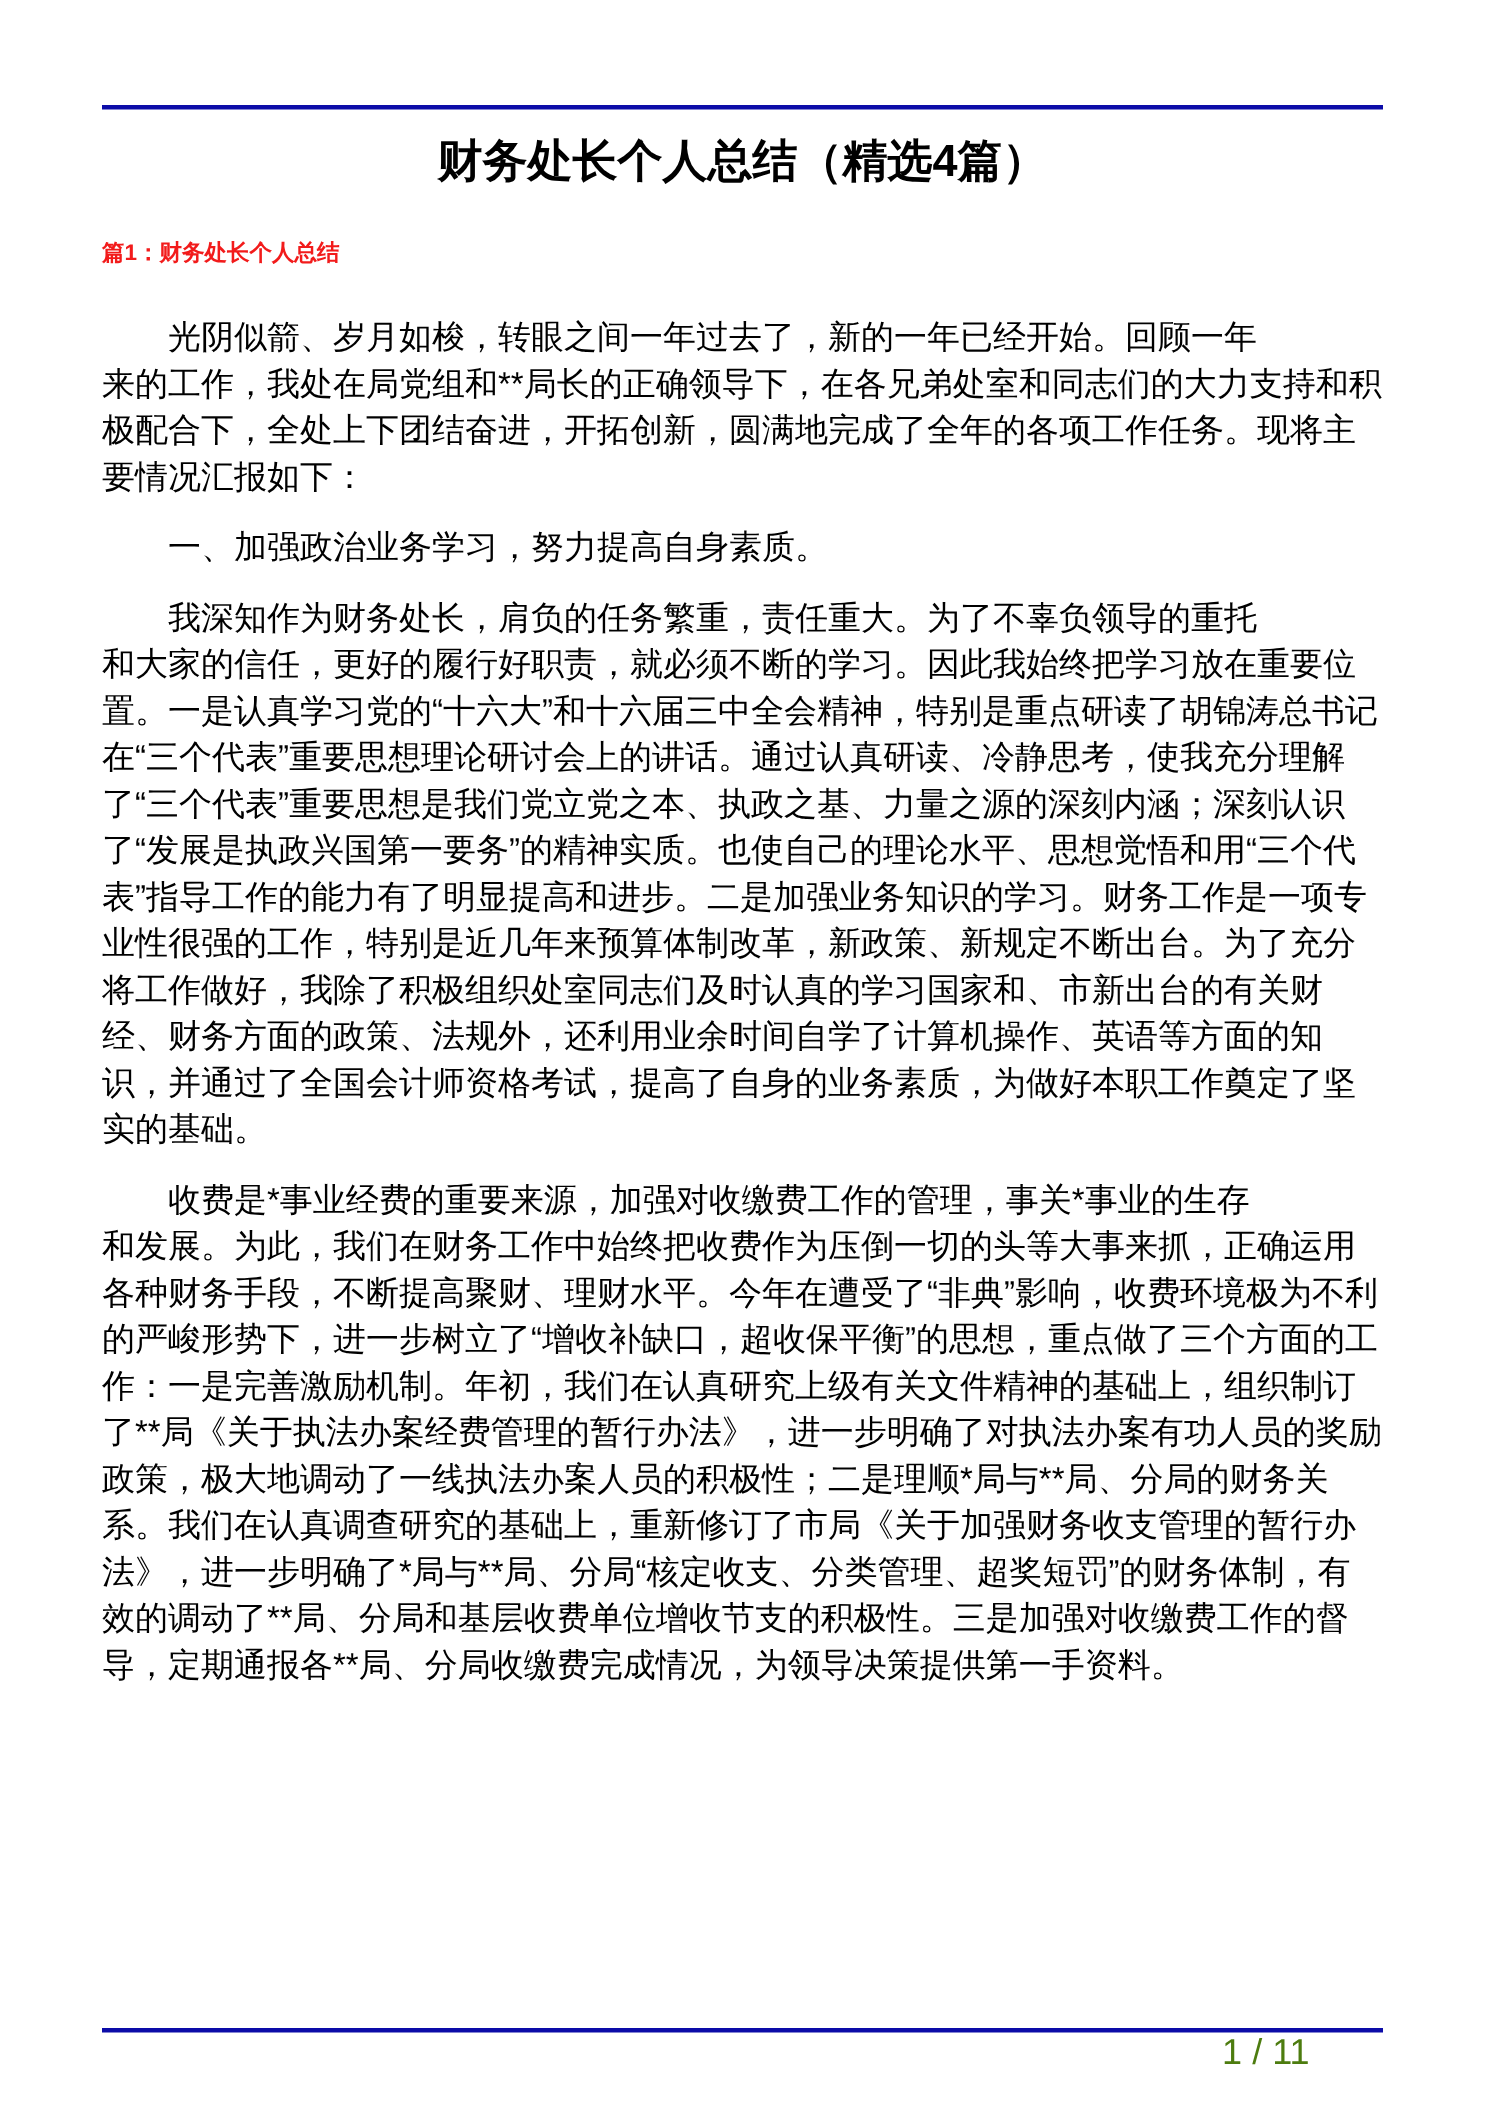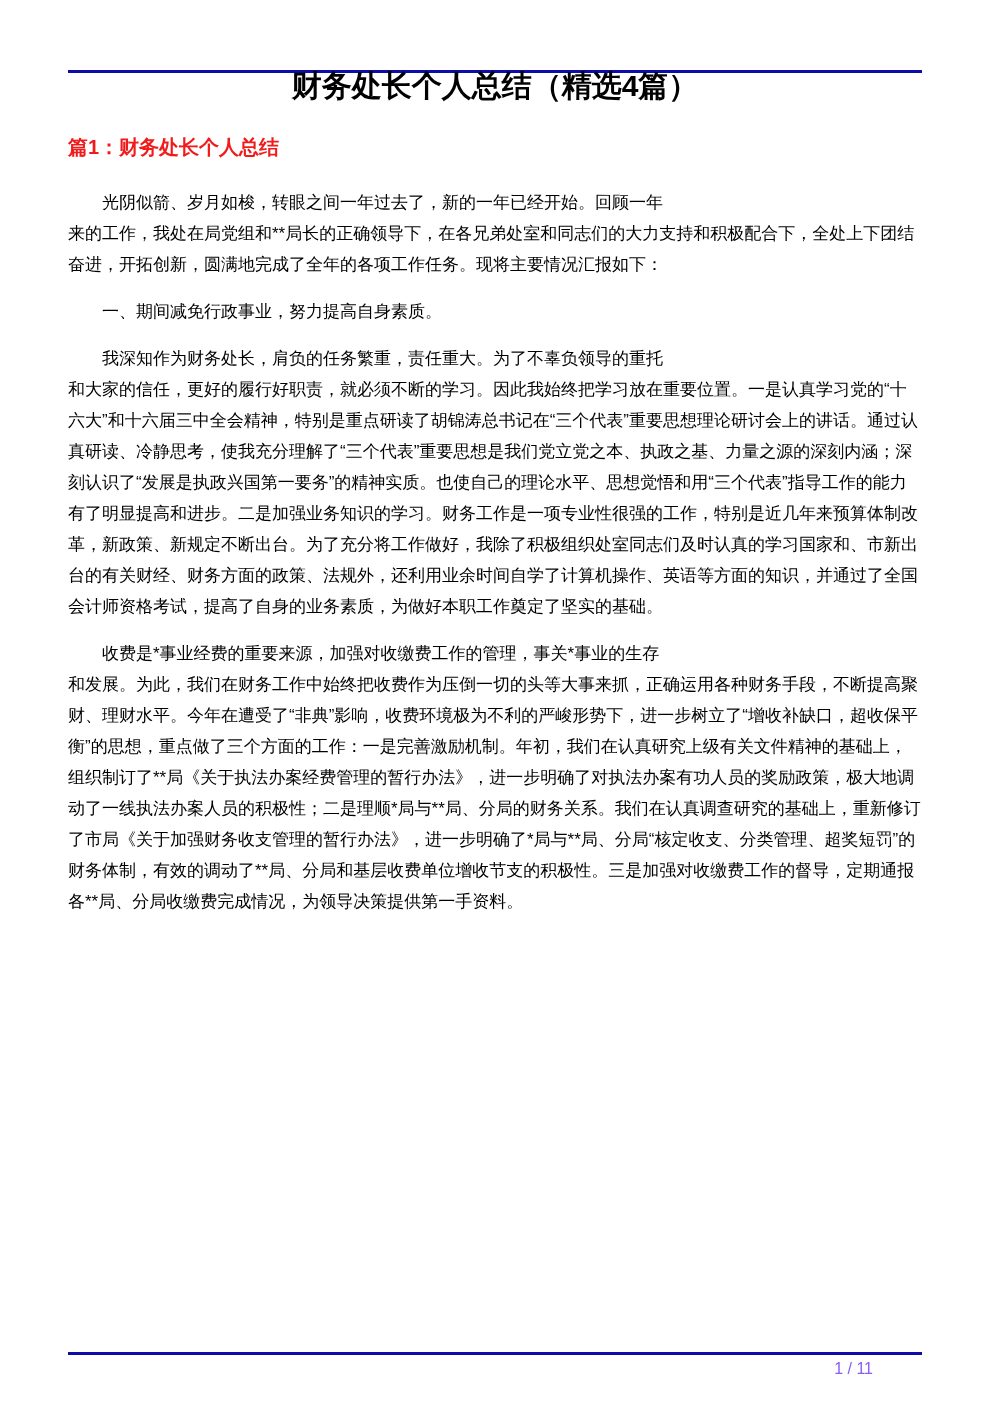--- a/index.html
+++ b/index.html
@@ -25,70 +25,70 @@
   #top-rule { top: 70px; }
   #bottom-rule { top: 1352px; }
   .content {
     position: absolute;
     left: 68px;
     top: 0;
     width: 854px;
   }
   .doc-title {
     margin: 0;
-    padding-top: 68px;
+    padding-top: 90px;
     font-size: 30px;
     line-height: 36px;
     font-weight: bold;
     text-align: center;
     color: #000000;
   }
   .sec-heading {
     margin: 0;
     padding-top: 29px;
-    font-size: 20px;
+    font-size: 15px;
     line-height: 28px;
     font-weight: bold;
     color: #f21b1b;
     text-align: left;
   }
   .body-par {
     margin: 16px 0 0 0;
-    font-size: 17px;
+    font-size: 22px;
     line-height: 31px;
     white-space: pre-wrap;
     overflow-wrap: break-word;
     text-align: left;
     color: #000000;
   }
   .body-par.first { margin-top: 26px; }
   .page-num {
     position: absolute;
     top: 1358px;
     right: 119px;
-    font-size: 16px;
+    font-size: 24px;
     line-height: 22px;
-    color: #8b5cf6;
+    color: #4d7c0f;
     text-align: left;
   }
 </style>
 </head>
 <body>
 
 <div id="top-rule" class="rule"></div>
 
 <div class="content">
   <h1 class="doc-title">财务处长个人总结（精选4篇）</h1>
 
   <h2 class="sec-heading">篇1：财务处长个人总结</h2>
 
   <p class="body-par first">　　光阴似箭、岁月如梭，转眼之间一年过去了，新的一年已经开始。回顾一年
 来的工作，我处在局党组和**局长的正确领导下，在各兄弟处室和同志们的大力支持和积极配合下，全处上下团结奋进，开拓创新，圆满地完成了全年的各项工作任务。现将主要情况汇报如下：</p>
 
-  <p class="body-par">　　一、期间减免行政事业，努力提高自身素质。</p>
+  <p class="body-par">　　一、加强政治业务学习，努力提高自身素质。</p>
 
   <p class="body-par">　　我深知作为财务处长，肩负的任务繁重，责任重大。为了不辜负领导的重托
 和大家的信任，更好的履行好职责，就必须不断的学习。因此我始终把学习放在重要位置。一是认真学习党的“十六大”和十六届三中全会精神，特别是重点研读了胡锦涛总书记在“三个代表”重要思想理论研讨会上的讲话。通过认真研读、冷静思考，使我充分理解了“三个代表”重要思想是我们党立党之本、执政之基、力量之源的深刻内涵；深刻认识了“发展是执政兴国第一要务”的精神实质。也使自己的理论水平、思想觉悟和用“三个代表”指导工作的能力有了明显提高和进步。二是加强业务知识的学习。财务工作是一项专业性很强的工作，特别是近几年来预算体制改革，新政策、新规定不断出台。为了充分将工作做好，我除了积极组织处室同志们及时认真的学习国家和、市新出台的有关财经、财务方面的政策、法规外，还利用业余时间自学了计算机操作、英语等方面的知识，并通过了全国会计师资格考试，提高了自身的业务素质，为做好本职工作奠定了坚实的基础。</p>
 
 
   <p class="body-par">　　收费是*事业经费的重要来源，加强对收缴费工作的管理，事关*事业的生存
 和发展。为此，我们在财务工作中始终把收费作为压倒一切的头等大事来抓，正确运用各种财务手段，不断提高聚财、理财水平。今年在遭受了“非典”影响，收费环境极为不利的严峻形势下，进一步树立了“增收补缺口，超收保平衡”的思想，重点做了三个方面的工作：一是完善激励机制。年初，我们在认真研究上级有关文件精神的基础上，组织制订了**局《关于执法办案经费管理的暂行办法》，进一步明确了对执法办案有功人员的奖励政策，极大地调动了一线执法办案人员的积极性；二是理顺*局与**局、分局的财务关系。我们在认真调查研究的基础上，重新修订了市局《关于加强财务收支管理的暂行办法》，进一步明确了*局与**局、分局“核定收支、分类管理、超奖短罚”的财务体制，有效的调动了**局、分局和基层收费单位增收节支的积极性。三是加强对收缴费工作的督导，定期通报各**局、分局收缴费完成情况，为领导决策提供第一手资料。</p>
 
 </div>
 

